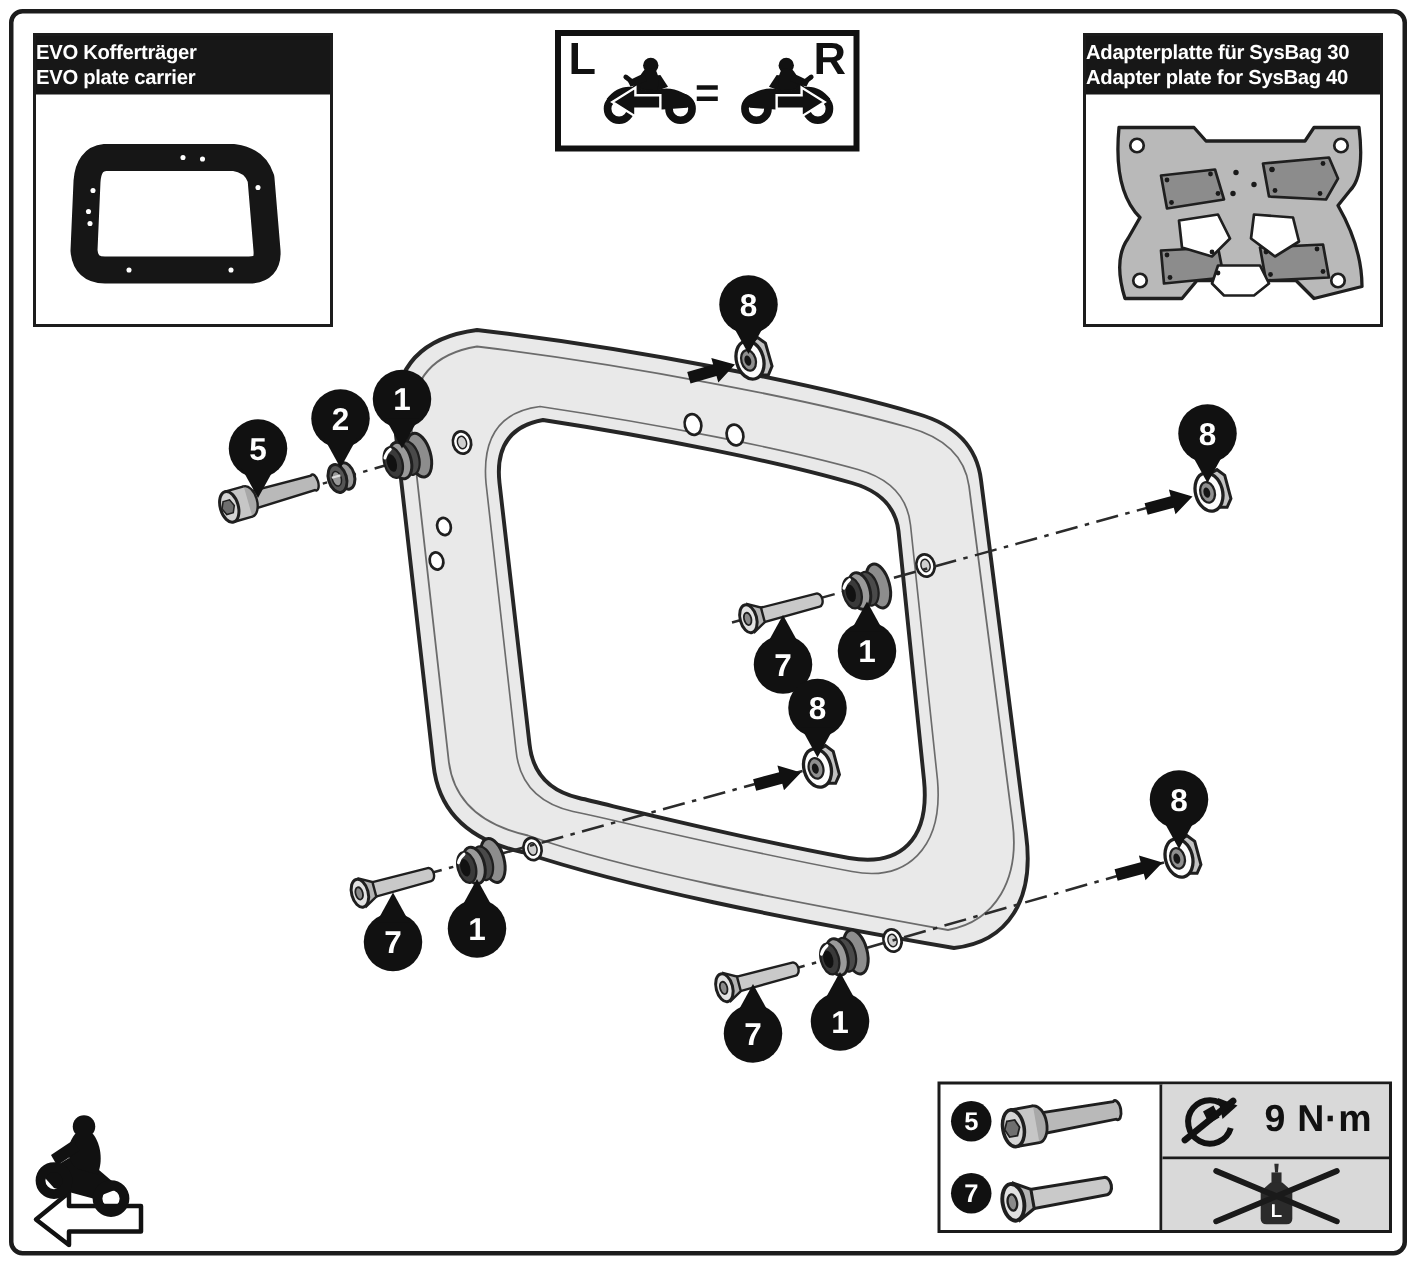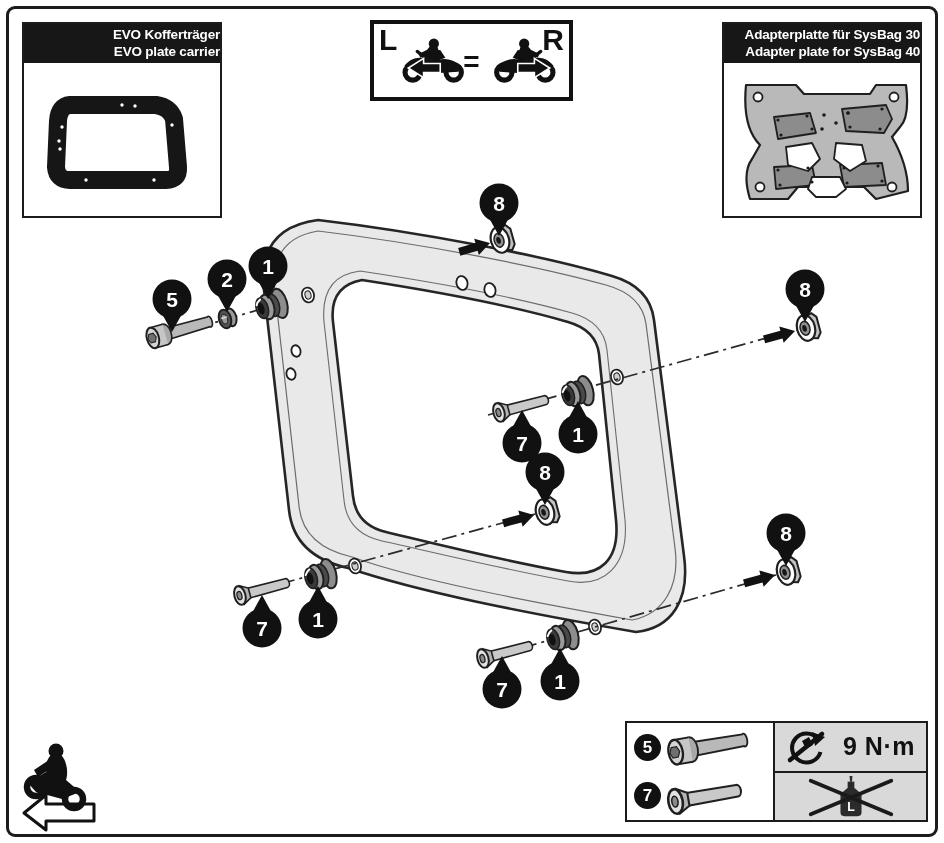--- a/index.html
+++ b/index.html
@@ -5,21 +5,21 @@
   html,body{margin:0;padding:0;background:#fff;}
   .page{position:relative;width:944px;height:843px;background:#ffffff;
         font-family:"Liberation Sans",sans-serif;overflow:hidden;}
   .sheet-border{position:absolute;inset:6px;border:3px solid #1c1c1c;border-radius:9px;pointer-events:none;}
   .main-svg{position:absolute;left:0;top:0;}
 
   .panel{position:absolute;background:#fff;border:2px solid #1c1c1c;box-sizing:border-box;}
   .panel-tl{left:22px;top:22px;width:200px;height:196px;}
   .panel-tr{left:722px;top:22px;width:200px;height:196px;}
   .panel-header{background:#171717;color:#fff;font-weight:bold;font-size:13.5px;
-                line-height:17px;text-align:right;padding:2px 0 3px;letter-spacing:-0.2px;}
+                line-height:17px;text-align:left;padding:2px 0 3px;letter-spacing:-0.2px;}
   .panel-body{position:relative;}
 
   .panel-lr{left:370px;top:20px;width:203px;height:81px;border:4px solid #111;background:#fff;}
   .lr-letter{position:absolute;top:0px;font-size:30px;font-weight:bold;color:#111;line-height:32px;}
   .lr-left{left:5px;}
   .lr-right{right:5px;}
   .lr-equals{position:absolute;left:50%;top:50%;transform:translate(-50%,-46%);
              font-size:28px;font-weight:bold;color:#111;}
   .lr-bikes{position:absolute;left:0;top:0;}
 

